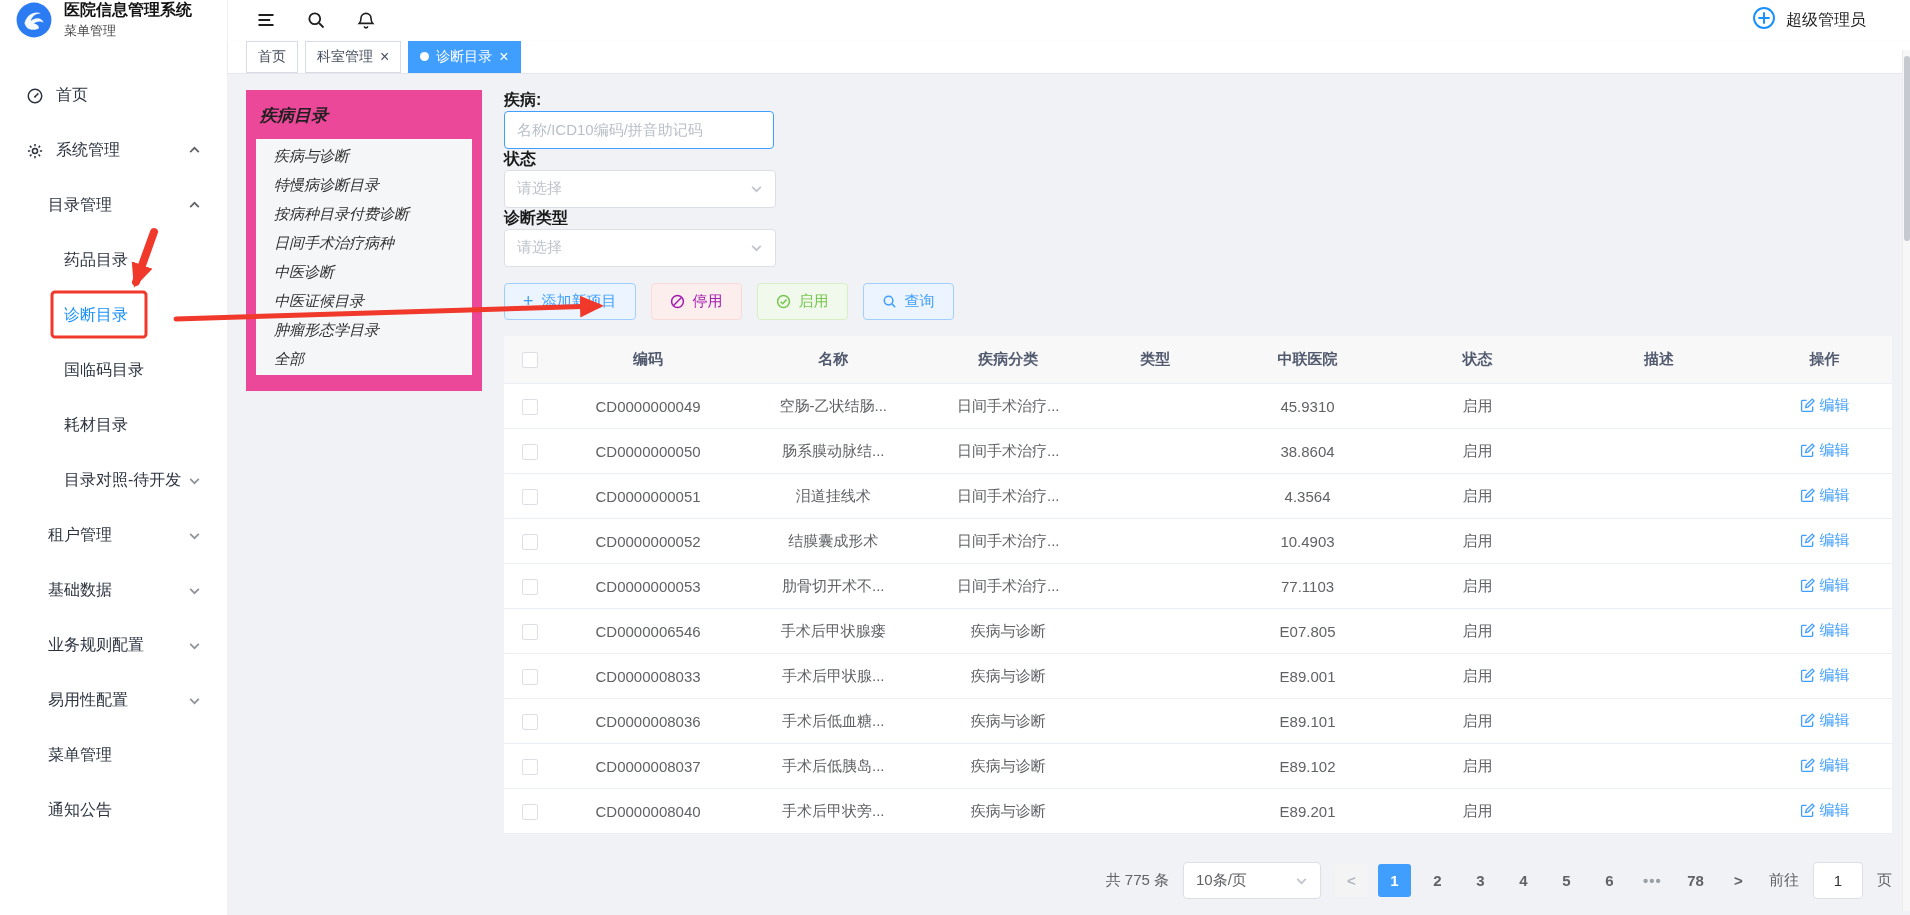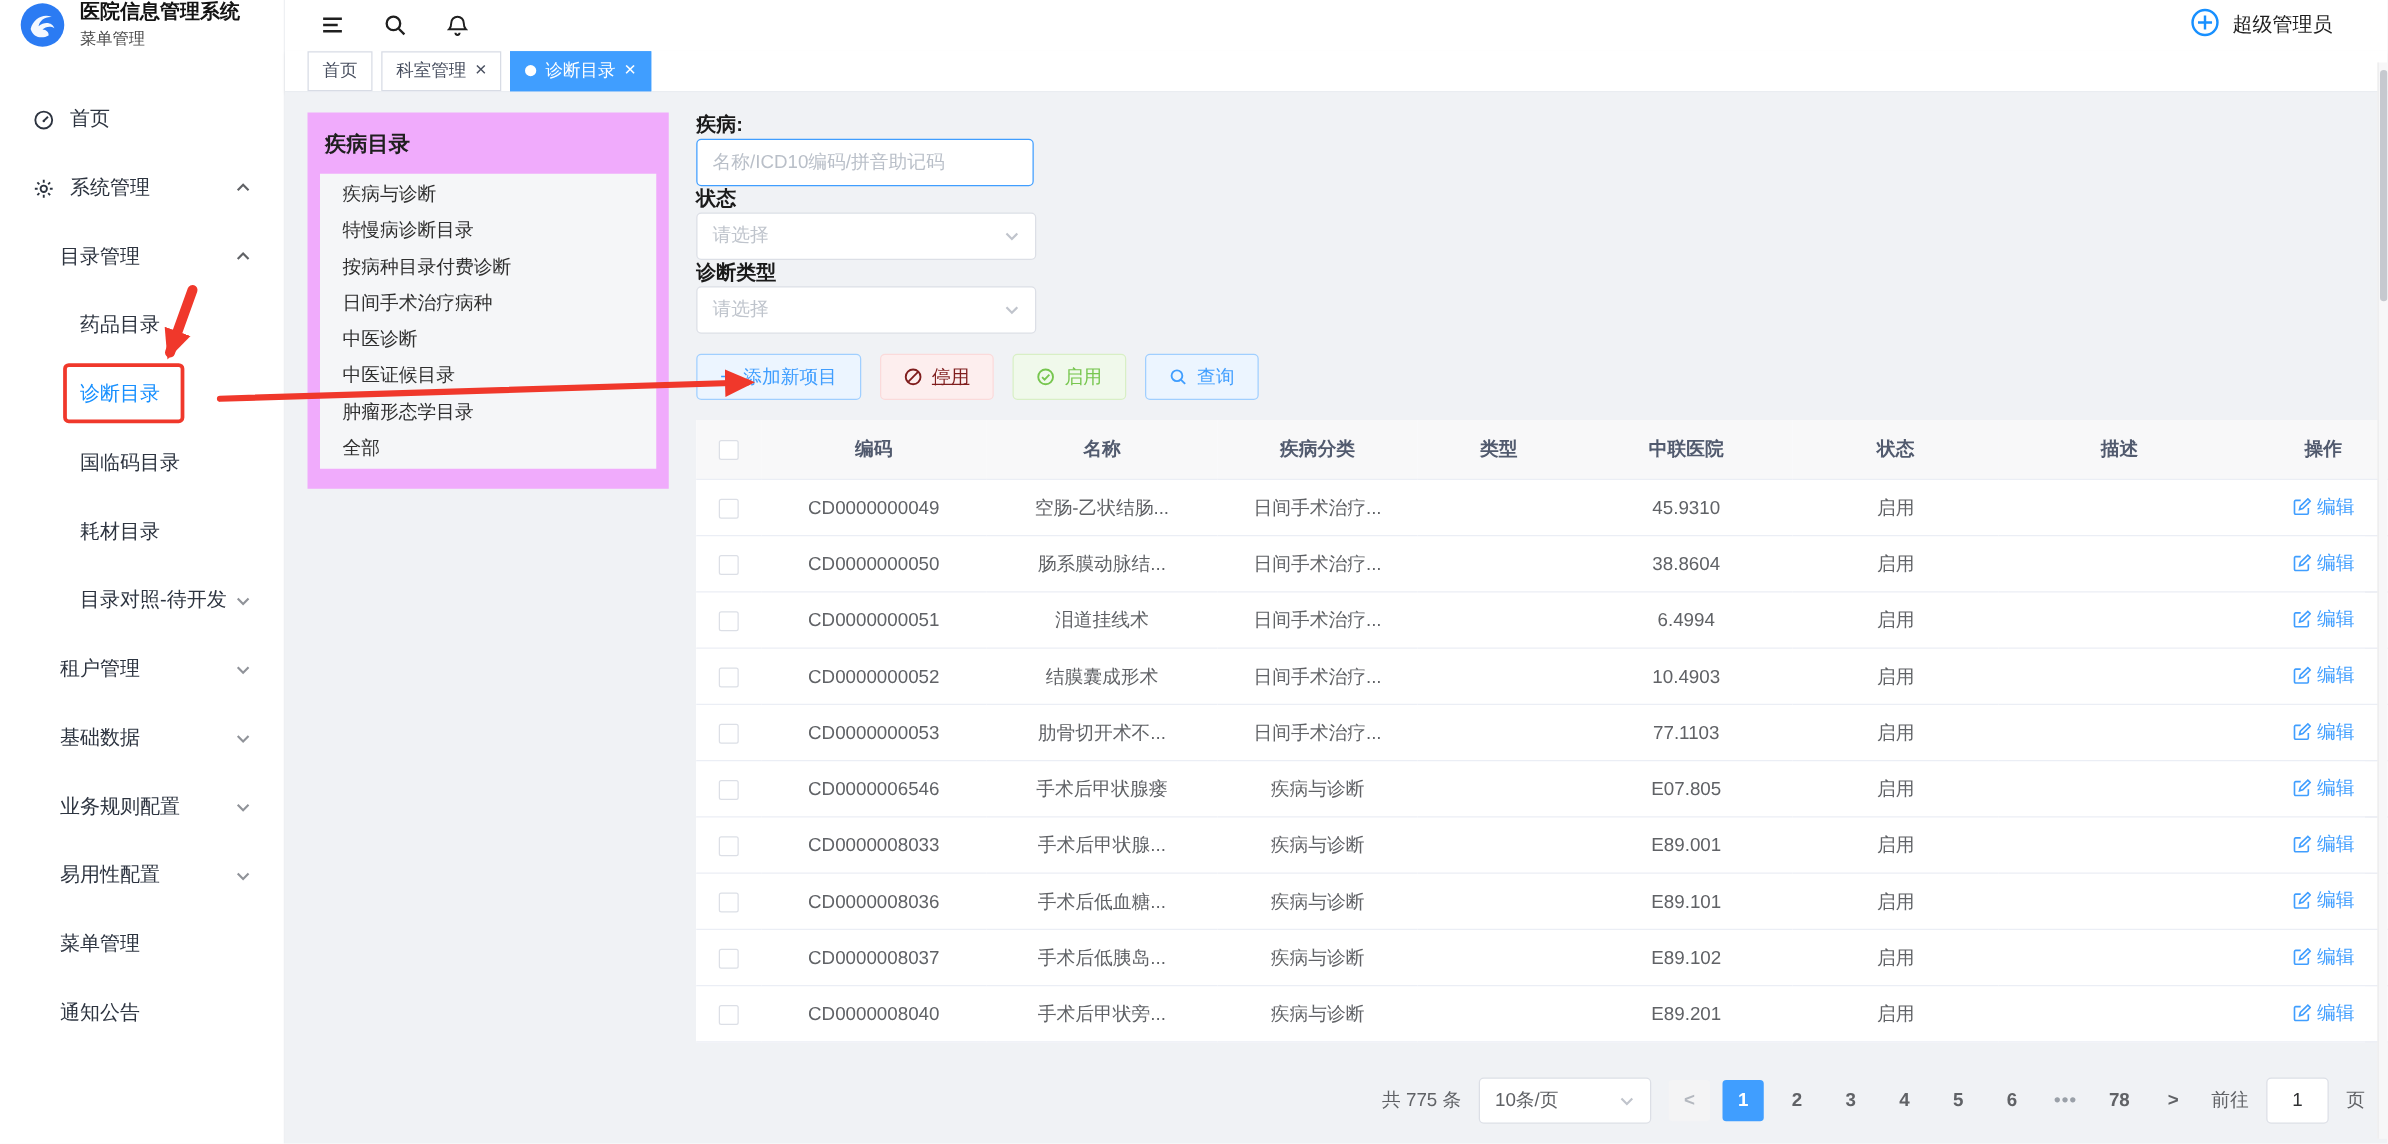--- a/index.html
+++ b/index.html
@@ -34,42 +34,42 @@
             box-shadow: 0 1px 3px rgba(0,0,0,.05); display: flex; align-items: center; gap: 7px; padding: 0 18px; }
   .tab { height: 32px; display: inline-flex; align-items: center; gap: 7px; padding: 0 11px;
          border: 1px solid #d8dce5; background: #fff; font-size: 14px; color: #495060; cursor: pointer; }
   .tab.active { background: #409eff; border-color: #409eff; color: #fff; }
   .tab .dot { width: 9px; height: 9px; border-radius: 50%; background: #fff; display: inline-block; }
   .tab .close { font-size: 16px; line-height: 1; }
 
   .content { flex: 1; background: #f0f2f5; padding: 16px 18px; display: flex; align-items: flex-start; }
 
   
-  .catalog-panel { width: 289px; flex-shrink: 0; background: #f0abfc; padding: 10px 10px 16px; }
+  .catalog-panel { width: 236px; flex-shrink: 0; background: #ec4899; padding: 10px 10px 16px; font-style: italic; }
   .catalog-title { font-size: 17px; font-weight: bold; color: #1f1f1f; padding: 4px 4px 12px; }
   .catalog-list { background: #f5f6f8; padding: 2px 0; }
   .catalog-item { height: 29px; line-height: 29px; padding-left: 18px; font-size: 15px; color: #2f2f2f; cursor: pointer; white-space: nowrap; }
 
   
   .right { flex: 1; margin-left: 22px; min-width: 0; }
   .filter-row { display: flex; margin-bottom: 16px; flex-direction: column; }
   .filter-label { font-size: 16px; font-weight: bold; color: #1a1a1a; margin-right: 10px; white-space: nowrap; }
   .disease-input { width: 270px; height: 38px; border: 1px solid #409eff; border-radius: 4px;
                    padding: 0 12px; font-size: 15px; outline: none; color: #303133; margin-right: 78px; }
   .disease-input::placeholder { color: #b9bfc8; }
   .ui-select { width: 272px; height: 38px; background: #fff; border: 1px solid #dcdfe6; border-radius: 4px;
                display: flex; align-items: center; justify-content: space-between; padding: 0 12px;
                color: #bfc4cc; font-size: 15px; cursor: pointer; }
   .sel-gap { margin-right: 78px; }
 
   .toolbar { display: flex; align-items: center; gap: 15px; margin-bottom: 16px; }
   .btn { height: 37px; display: inline-flex; align-items: center; gap: 8px; padding: 0 18px;
          border-radius: 4px; font-size: 15px; cursor: pointer; border: 1px solid transparent; white-space: nowrap; }
   .btn-add, .btn-query { background: #ecf5ff; border-color: #a0cfff; color: #409eff; }
-  .btn-disable { background: #fdeeee; border-color: #fbdada; color: #7f1d1d; text-decoration: underline; }
+  .btn-disable { background: #fdeeee; border-color: #fbdada; color: #a21caf; }
   .btn-enable { background: #f0f9eb; border-color: #d8efc5; color: #77c64f; }
   .btn .plus { font-size: 18px; line-height: 1; }
 
   
   .table-card { background: #fff; }
   table { width: 100%; border-collapse: collapse; table-layout: fixed; }
   thead th { background: #f8f8f9; height: 48px; font-size: 15px; color: #515a6e; font-weight: bold;
              text-align: center; border-bottom: 1px solid #ebeef5; }
   tbody td { height: 45px; text-align: center; font-size: 15px; color: #606266;
              border-bottom: 1px solid #ebeef5; background: #fff; overflow: hidden; white-space: nowrap; }
@@ -393,21 +393,21 @@
                       </svg>
                       <span>编辑</span>
                     </span></td>
               </tr>
               <tr>
                 <td><span class="checkbox"></span></td>
                 <td>CD0000000051</td>
                 <td>泪道挂线术</td>
                 <td>日间手术治疗...</td>
                 <td></td>
-                <td>6.4994</td>
+                <td>4.3564</td>
                 <td>启用</td>
                 <td></td>
                 <td><span class="edit-link">
                       <svg width="15" height="15" viewBox="0 0 16 16" fill="none" stroke="currentColor" stroke-width="1.4">
                         <path d="M13.5 9v4.3a1 1 0 0 1-1 1H2.7a1 1 0 0 1-1-1V3.5a1 1 0 0 1 1-1H7"></path>
                         <path d="M6 10.2l.7-2.9 6.4-6.1 2 2-6.3 6.2-2.8.8z"></path>
                       </svg>
                       <span>编辑</span>
                     </span></td>
               </tr>

